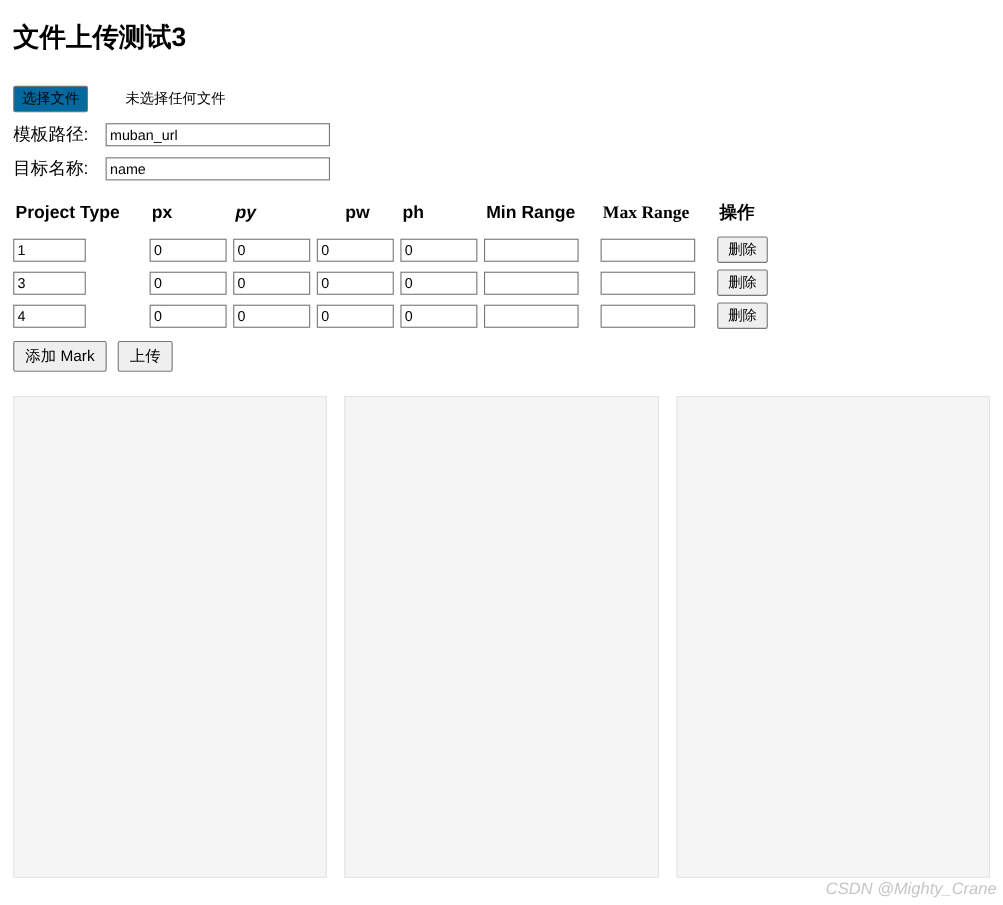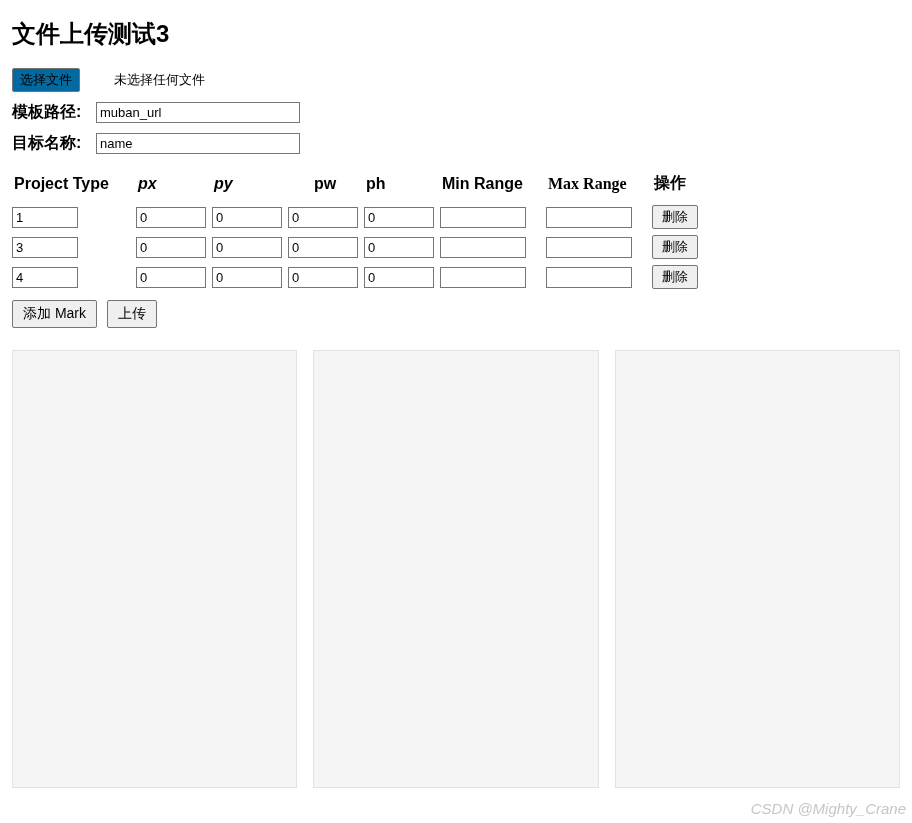--- a/index.html
+++ b/index.html
@@ -7,21 +7,21 @@
       font-family: Arial, sans-serif;
       margin: 0;
       padding: 12px;
       font-size: 13px;
       background: #fff;
       width: 912px;
     }
     h2 {
       font-size: 24px;
       font-weight: bold;
-      margin: 6px 0 18px 0;
+      margin: 6px 0 28px 0;
     }
     .file-row {
       margin-bottom: 10px;
       display: flex;
       align-items: center;
       gap: 6px;
     }
     .file-btn {
       background: #0369a1;
       border: 1px solid #767676;
@@ -36,21 +36,20 @@
     }
     .form-row {
       margin-bottom: 10px;
       display: flex;
       align-items: center;
       gap: 6px;
     }
     .form-label {
       font-size: 16px;
       min-width: 78px;
-      font-weight: bold;
     }
     .text-input {
       border: 1px solid #767676;
       height: 21px;
       padding: 0 3px;
       font-size: 13px;
       width: 204px;
     }
     table {
       border-collapse: separate;
@@ -108,21 +107,21 @@
     .watermark {
       position: fixed;
       right: 6px;
       bottom: 6px;
       color: rgba(150,150,150,0.55);
       font-size: 15px;
       font-style: italic;
       pointer-events: none;
     }
     .col-pt { width: 124px; }
-    .col-px { width: 76px; font-style: italic; }
+    .col-px { width: 76px; }
     .col-py { width: 76px; font-style: italic; }
     .col-pw { width: 76px; text-align: center; }
     .col-ph { width: 76px; }
     .col-min { width: 106px; }
     .col-max { width: 106px; font-family: Liberation Serif, serif; }
   </style>
 </head>
 <body>
 
 <h2>文件上传测试3</h2>

